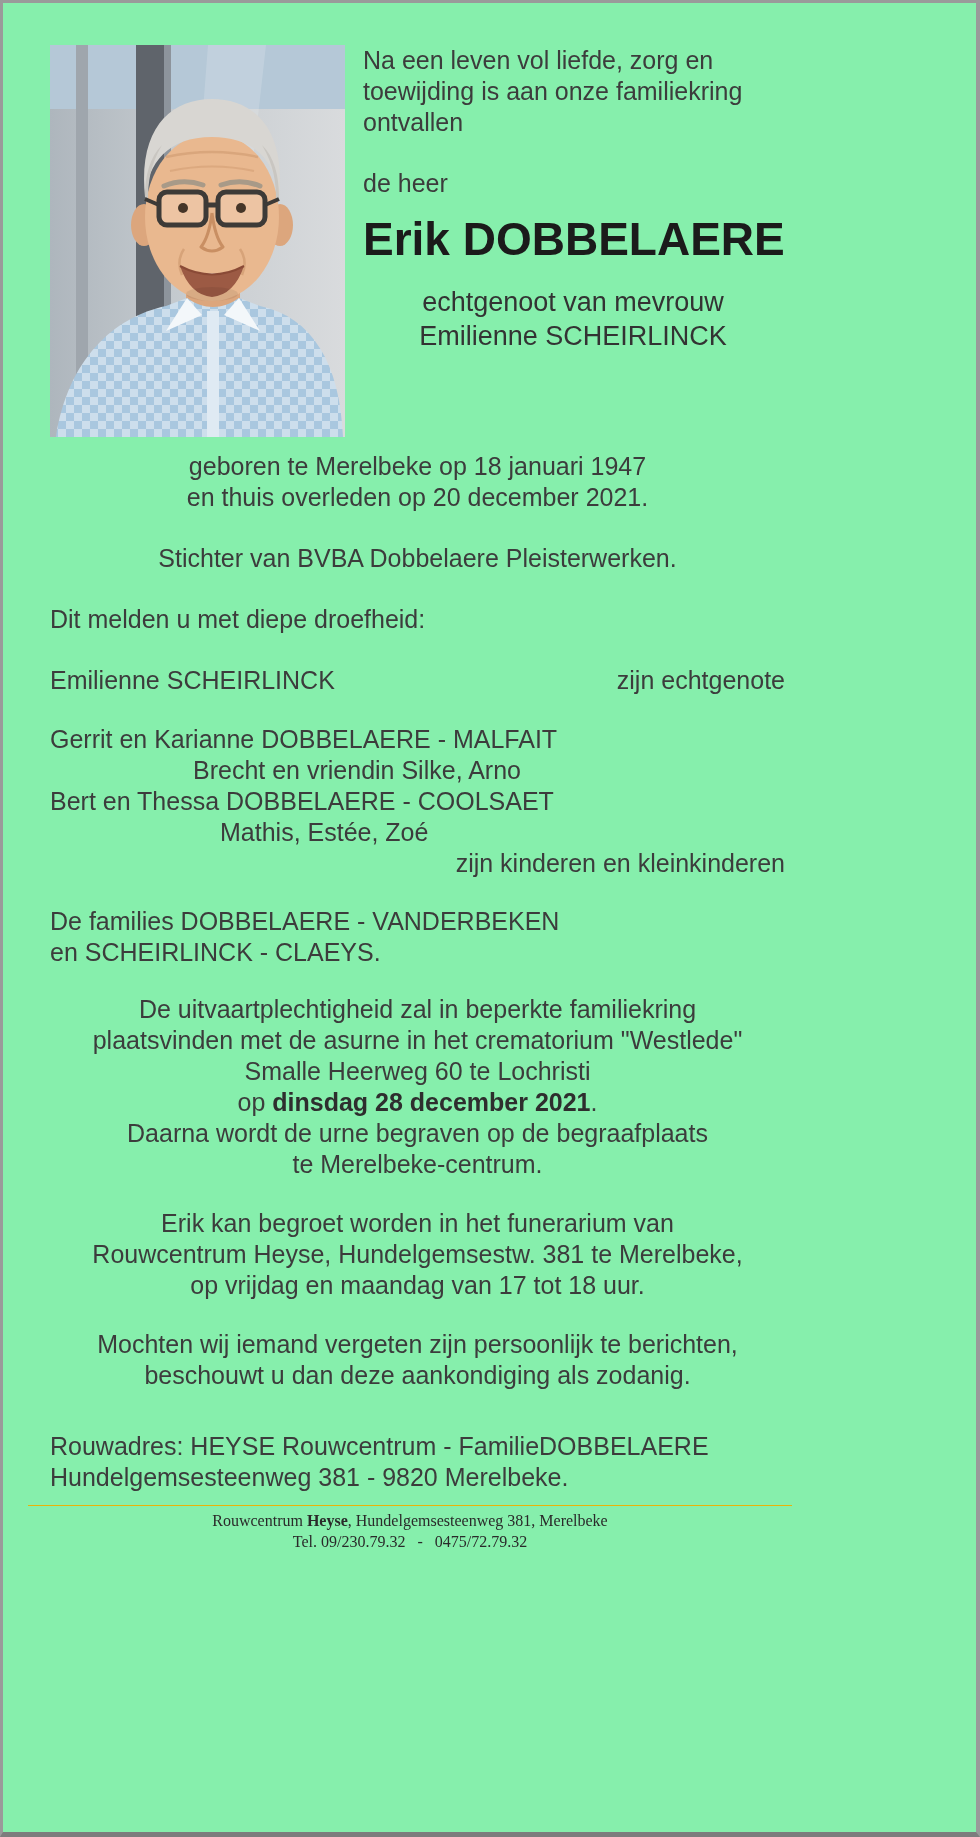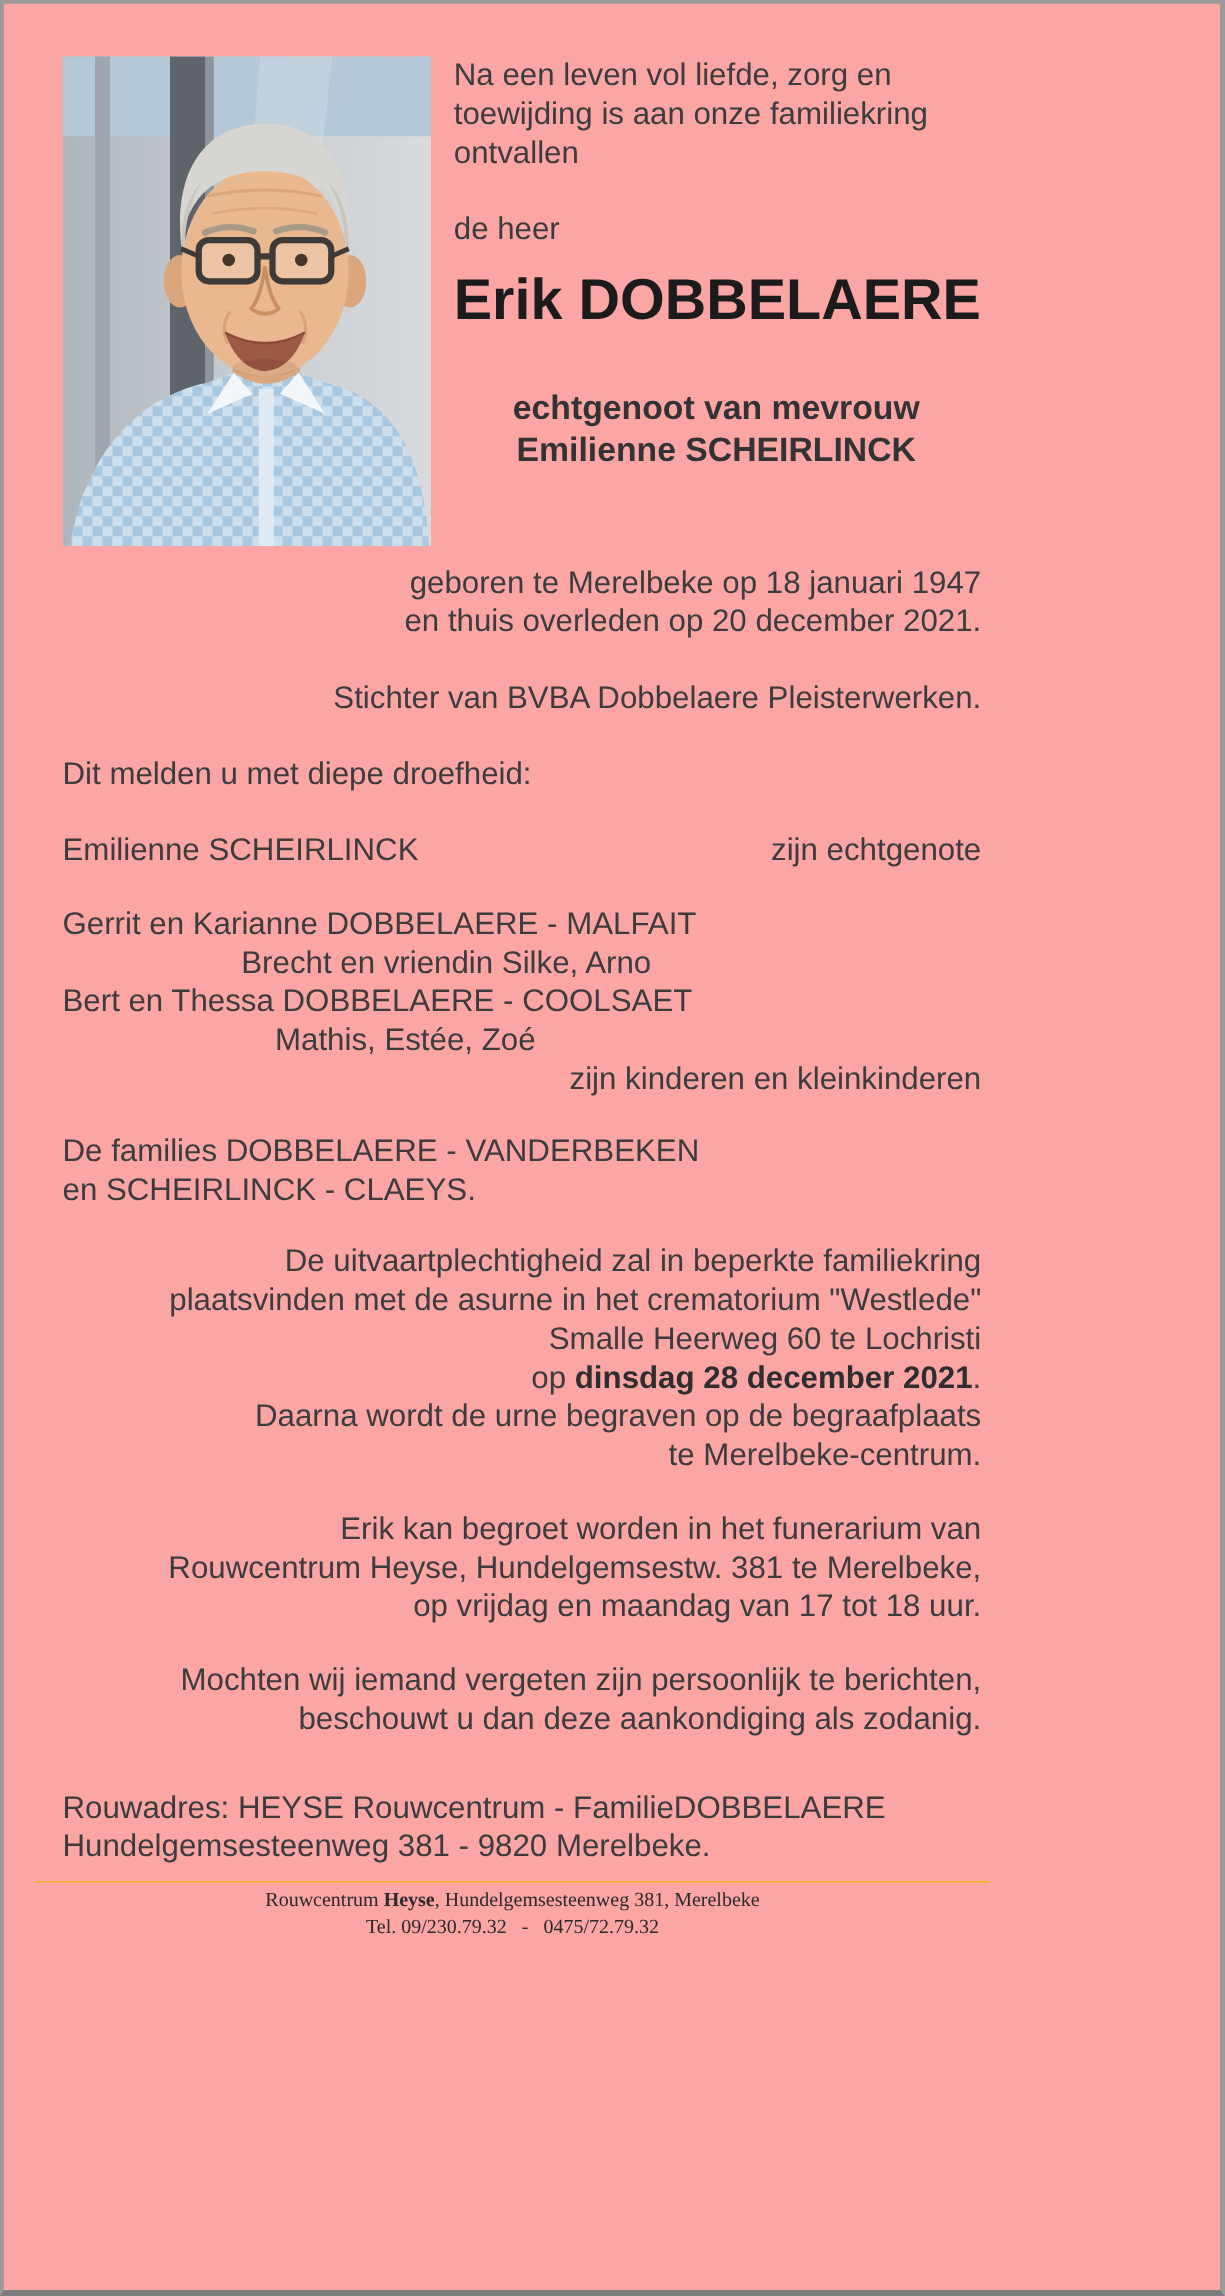--- a/index.html
+++ b/index.html
@@ -3,21 +3,21 @@
 <meta charset="utf-8">
 <style>
   * { margin: 0; padding: 0; box-sizing: border-box; }
   html, body { background: #ffffff; }
   body { font-family: "Liberation Sans", "DejaVu Sans", sans-serif; }
 
   .sheet {
     position: relative;
     width: 980px;
     height: 1837px;
-    background: #fca5a5;
+    background: #86efac;
     border: 3px solid #9a9a9a;
     border-right-width: 4px;
     border-bottom: 5px solid #7d7d7d;
     overflow: hidden;
     color: #3c3c3c;
   }
 
   .content {
     width: 735px;
     margin-left: 47px;
@@ -34,30 +34,30 @@
   .salutation { margin-top: 30px; }
   .name {
     margin-top: 14px;
     font-size: 46px;
     line-height: 52px;
     font-weight: 700;
     color: #1b1b1b;
     white-space: nowrap;
   }
   .spouse {
-    margin-top: 44px;
+    margin-top: 20px;
     text-align: center;
-    font-weight: 700;
+    font-weight: 400;
     font-size: 27px;
     line-height: 34px;
     color: #333333;
   }
   .spouse .ln { display: block; }
 
-  .center-block { text-align: right; }
+  .center-block { text-align: center; }
   .birth { margin-top: 14px; }
   .profession { margin-top: 30px; }
   .announcement { margin-top: 30px; }
   .spouse-row { margin-top: 30px; display: flex; justify-content: space-between; }
   .children { margin-top: 28px; }
   .indent1 { padding-left: 143px; }
   .indent2 { padding-left: 170px; }
   .relation-right { text-align: right; }
   .families { margin-top: 27px; }
   .ceremony { margin-top: 26px; }

